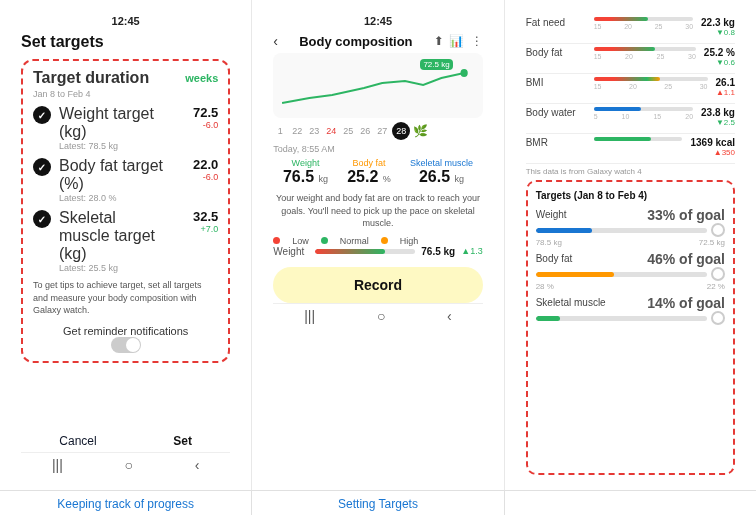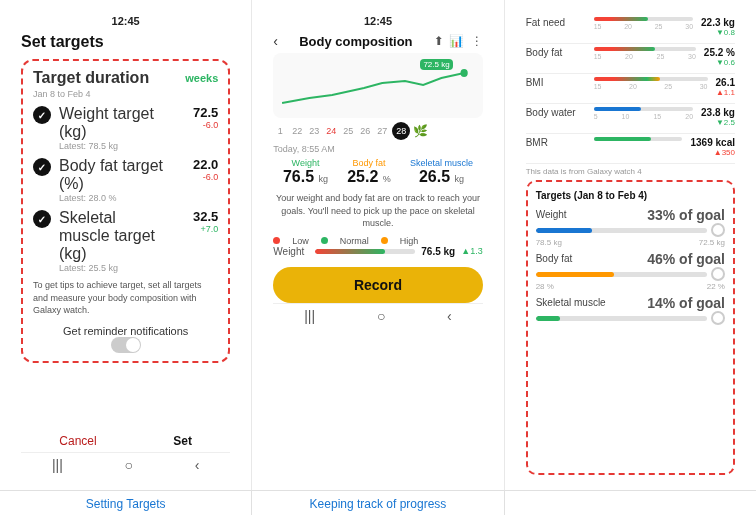--- a/index.html
+++ b/index.html
@@ -157,21 +157,21 @@
     }
     .cancel-set-row {
       display: flex;
       justify-content: space-around;
       align-items: center;
       margin-top: auto;
       padding: 8px 0 4px;
     }
     .cancel-btn {
       font-size: 12px;
-      color: #b91c1c;
+      color: #0f172a;
     }
     .set-btn {
       font-size: 12px;
       color: #111;
       font-weight: 600;
     }
     .nav-bar {
       display: flex;
       justify-content: space-around;
       padding: 4px 0 2px;
@@ -296,21 +296,21 @@
       overflow: hidden;
     }
     .weight-bar-fill {
       height: 100%;
       background: linear-gradient(90deg, #f44336, #2db563);
       border-radius: 3px;
     }
     .weight-bar-val { font-size: 10px; color: #111; font-weight: 600; }
     .weight-bar-diff { font-size: 9px; color: #2db563; }
     .record-btn {
-      background: #eab308;
+      background: #fef9c3;
       border-radius: 24px;
       text-align: center;
       padding: 10px 0;
       font-size: 14px;
       font-weight: 600;
       color: #111;
       margin-top: 4px;
     }
 
     
@@ -718,16 +718,16 @@
             <div class="target-bar-fill-green" style="width:14%"></div>
           </div>
           <div class="target-circle"></div>
         </div>
       </div>
     </div>
   </div>
 </div>
 
 <div class="captions-row">
+  <div class="caption">Keeping track of progress</div>
   <div class="caption">Setting Targets</div>
-  <div class="caption">Keeping track of progress</div>
   <div class="caption"></div>
 </div>
 
 </body></html>

